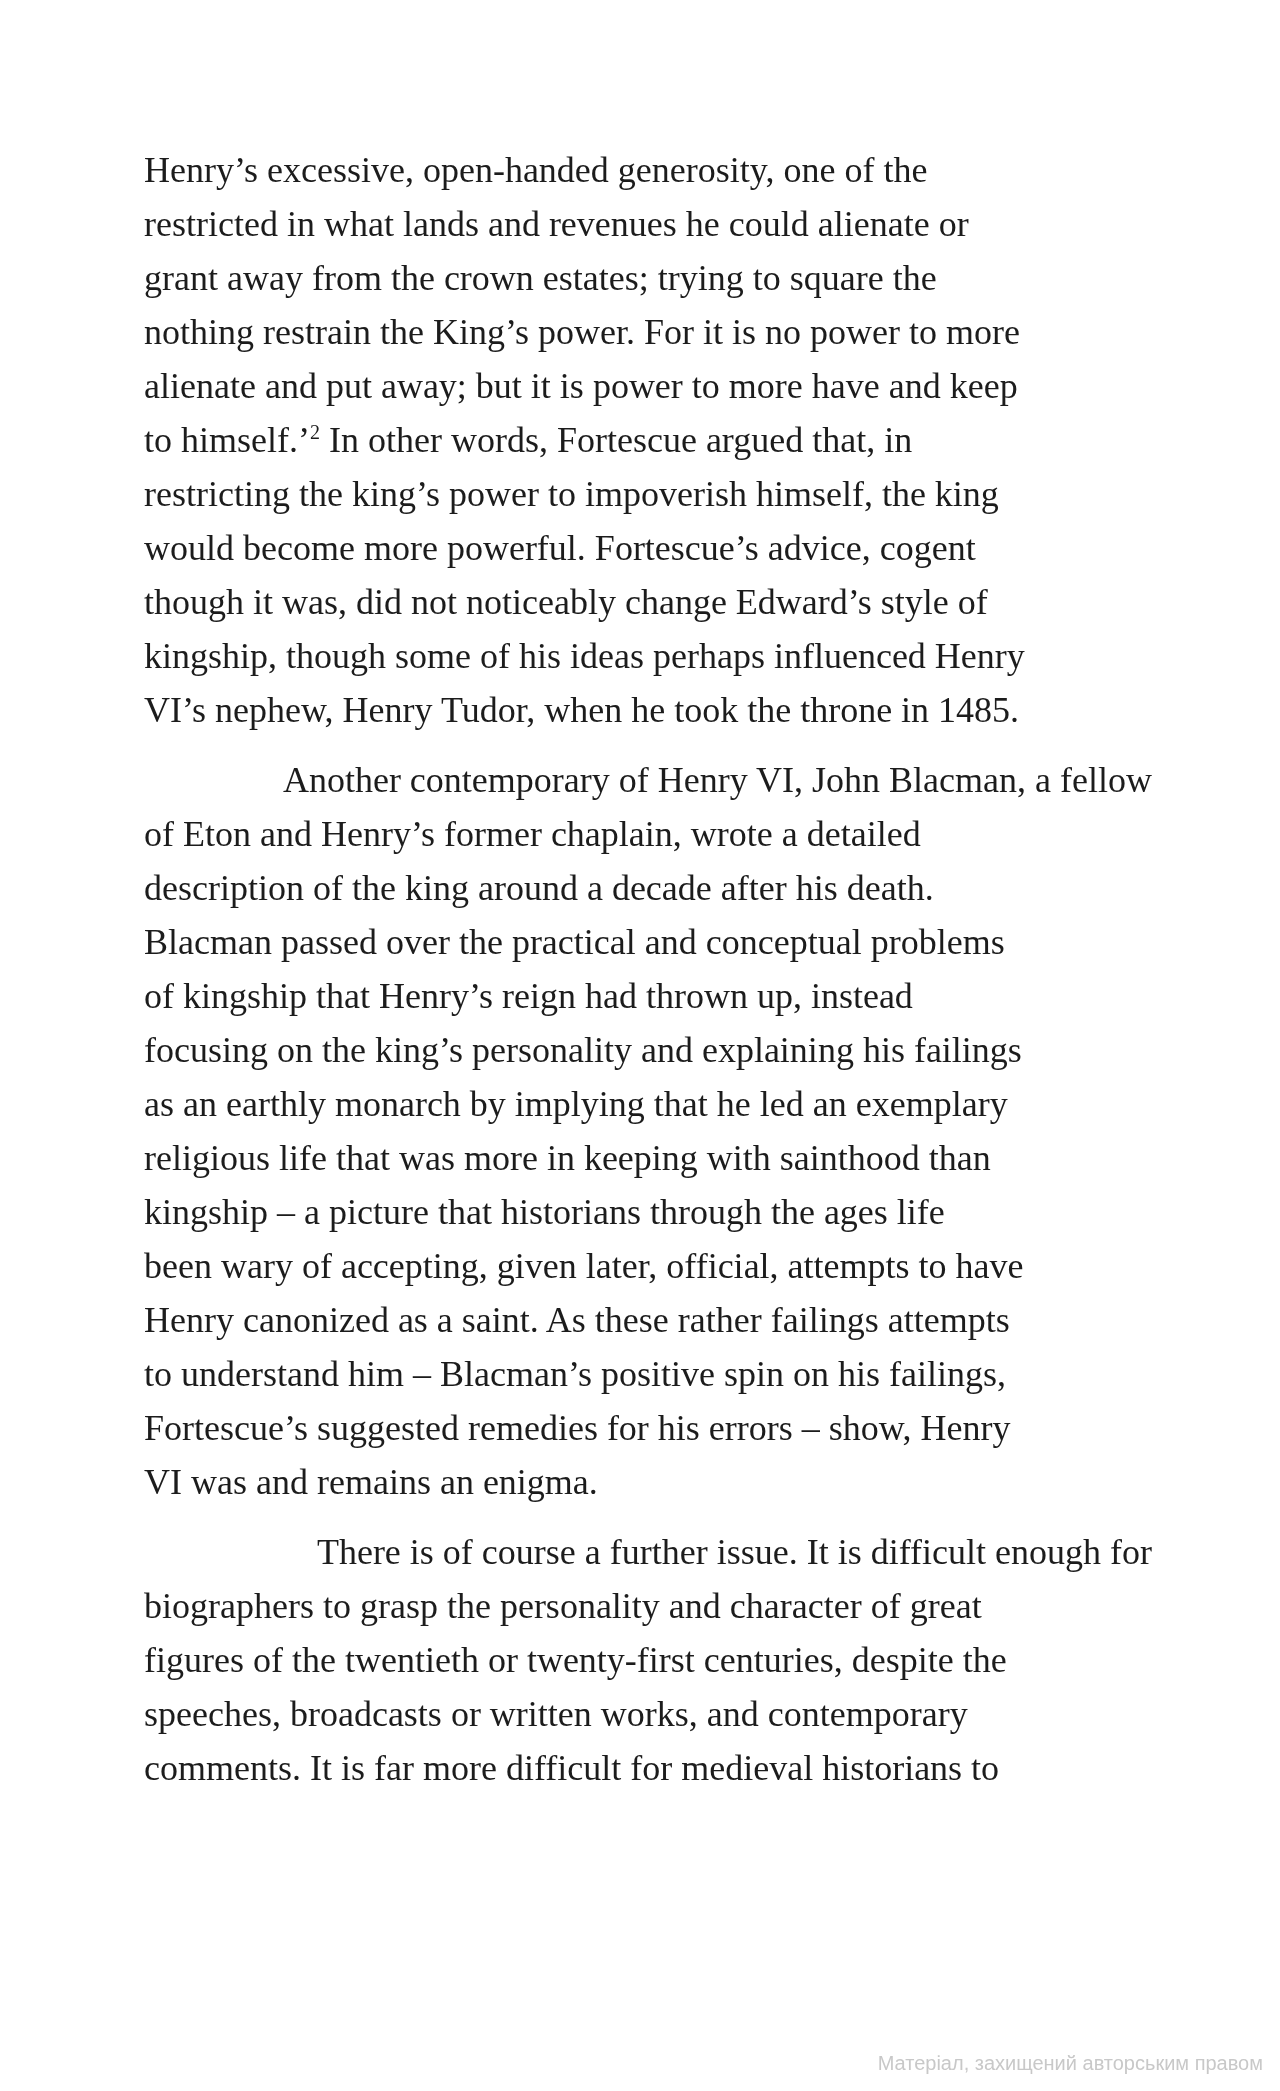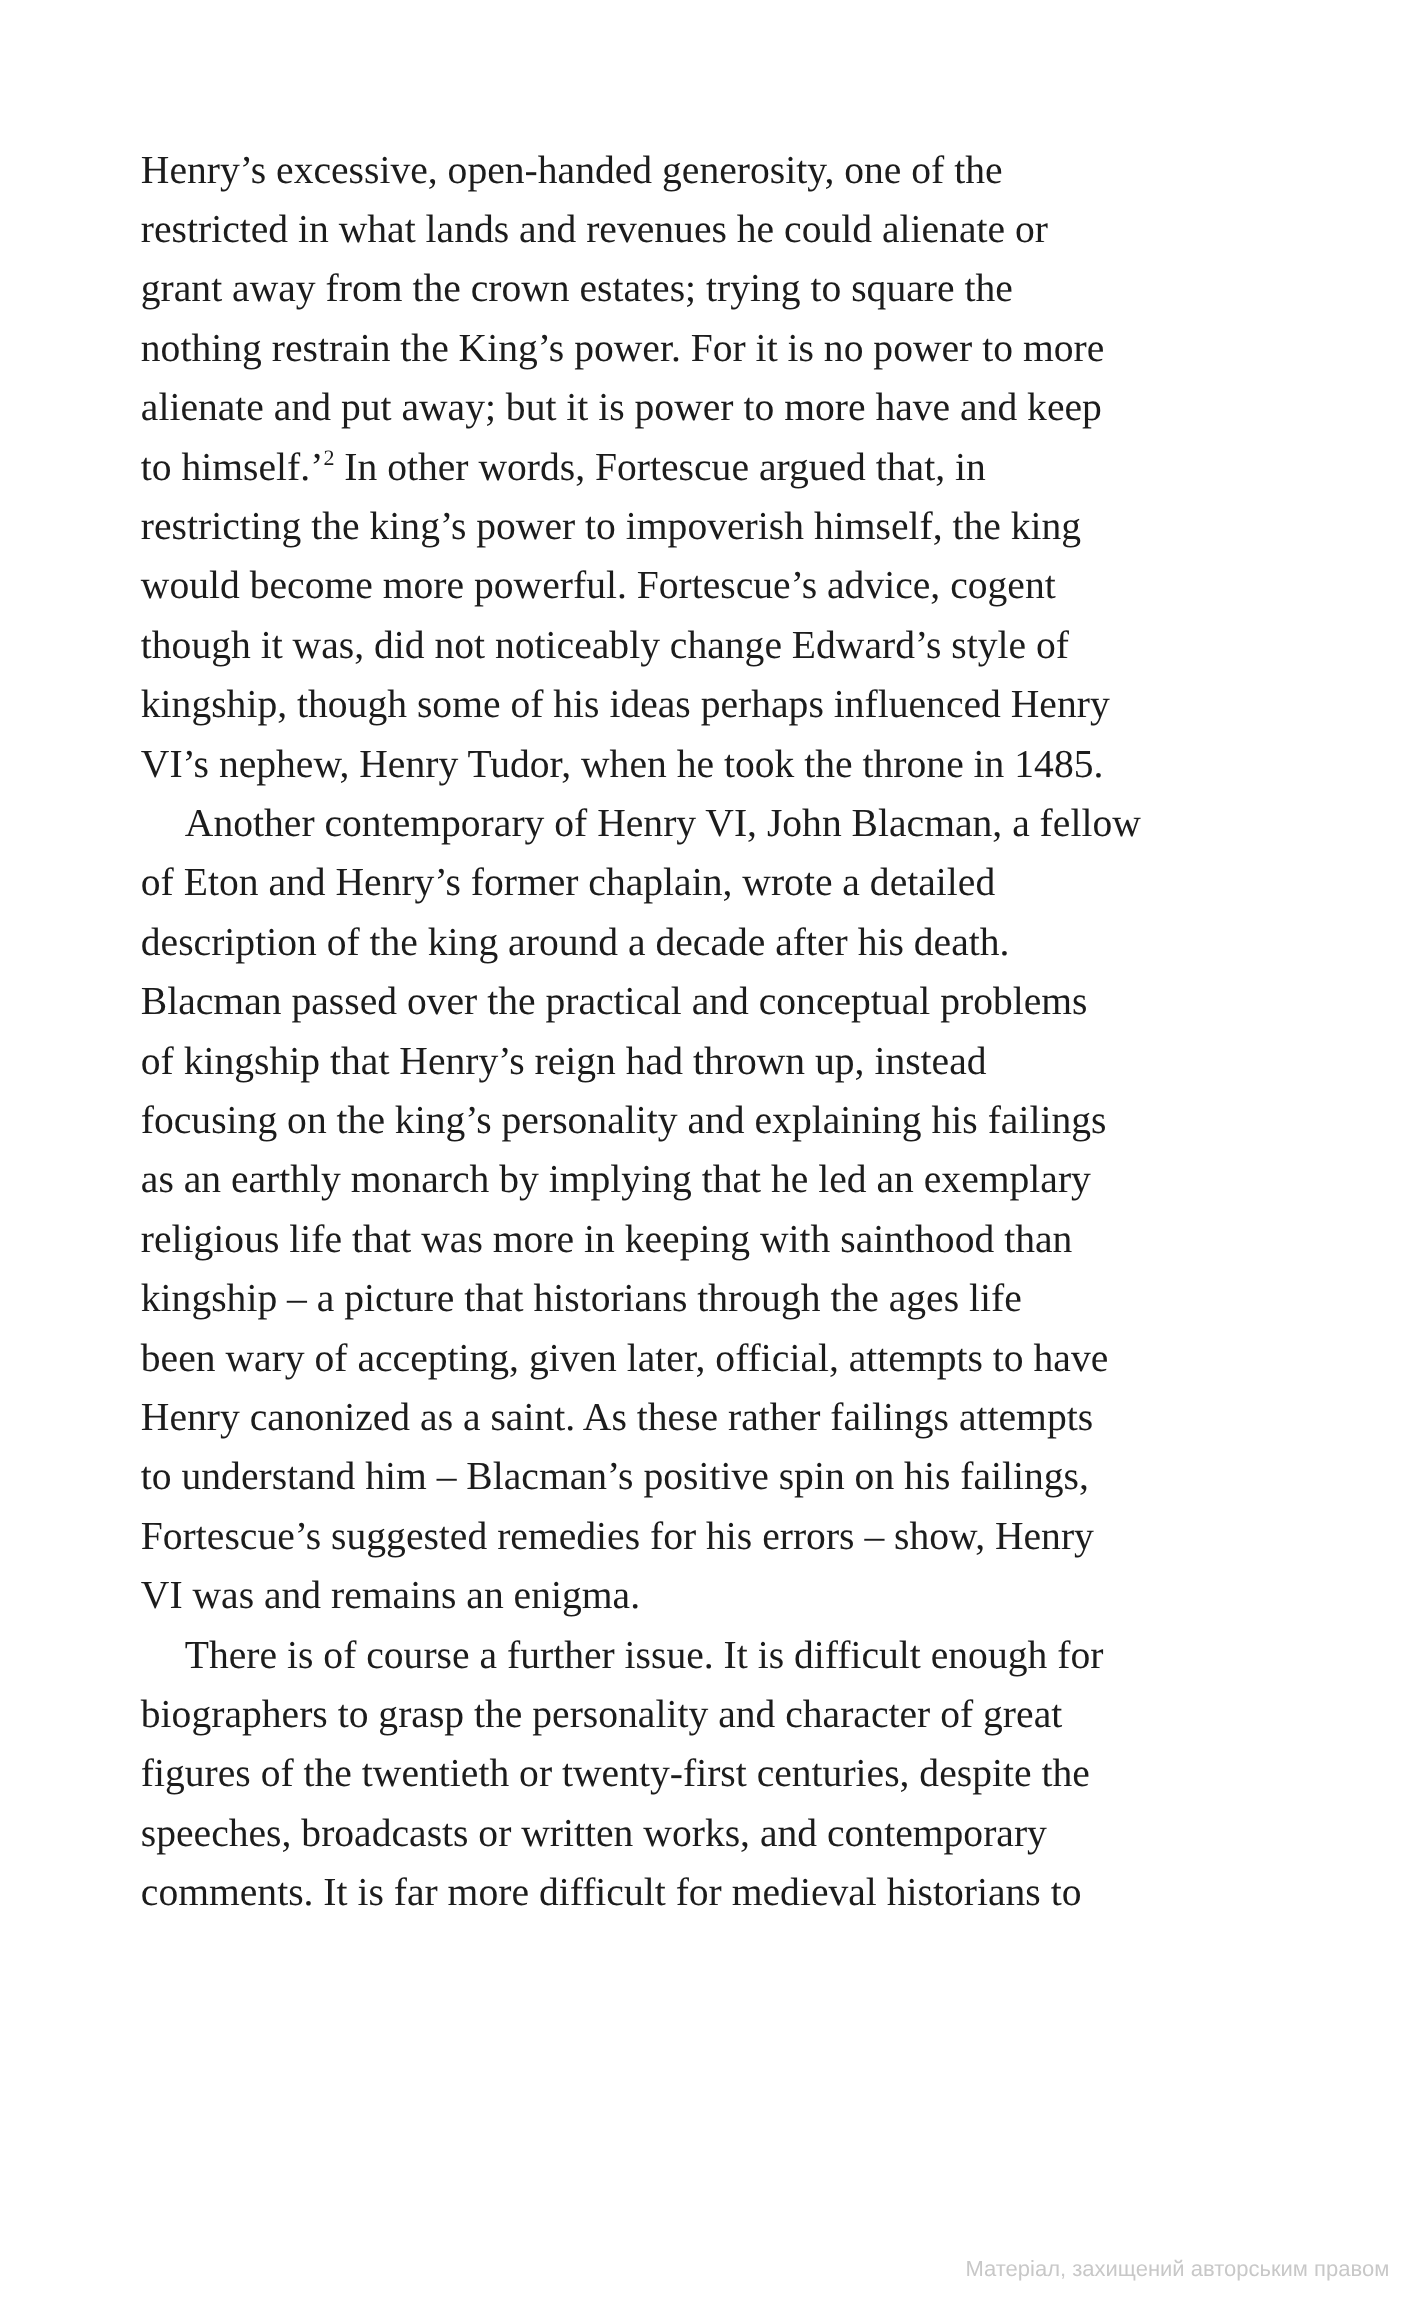--- a/index.html
+++ b/index.html
@@ -17,30 +17,31 @@
     position: absolute;
     left: 128px;
     top: 127px;
     width: 1040px;
     font-family: "Liberation Serif", "DejaVu Serif", serif;
     font-size: 36px;
     line-height: 54px;
     color: #1c1c1c;
   }
   .paragraph {
-    margin: 0;
+    margin: 16px;
     padding: 0;
   }
   .line {
     display: block;
     white-space: nowrap;
     height: 54px;
   }
   .line.indent {
     padding-left: 40px;
+    text-align: right;
   }
   sup.note {
     font-size: 20px;
     line-height: 0;
     vertical-align: 13px;
   }
   .watermark {
     position: absolute;
     right: 17px;
     top: 2052px;

